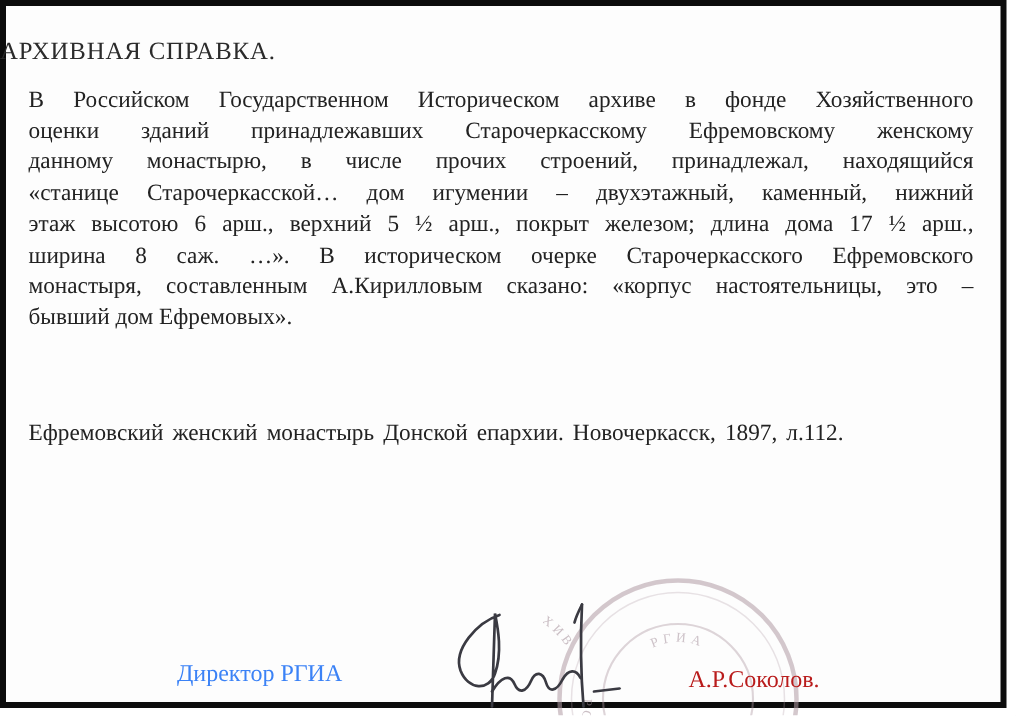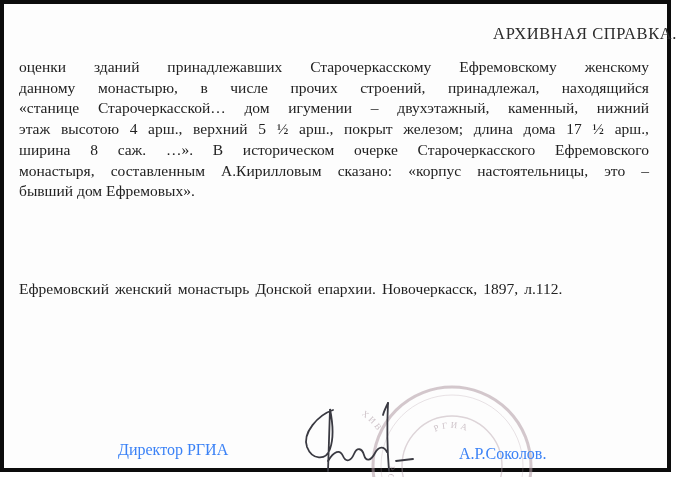--- a/index.html
+++ b/index.html
@@ -17,21 +17,21 @@
     left: 0; top: 0;
     width: 671px; height: 472px;
     border: 4px solid #0c0c0c;
     box-sizing: border-box;
     background: #fdfdfd;
   }
   .doc-title {
     position: absolute;
     left: 0; top: 24px;
     width: 677px;
-    text-align: right;
+    text-align: left;
     font-size: 16.5px;
     letter-spacing: 0.6px;
     color: #2b2b2b;
   }
   .body-text {
     position: absolute;
     left: 19px;
     width: 630px;
     font-size: 15.5px;
     line-height: 20.7px;
@@ -45,21 +45,21 @@
   .sig-role {
     position: absolute;
     left: 118px; top: 441px;
     font-size: 16px;
     color: #3b82f6;
   }
   .sig-name {
     position: absolute;
     left: 459px; top: 445px;
     font-size: 16px;
-    color: #3b82f6;
+    color: #b91c1c;
     z-index: 4;
   }
   .seal-svg {
     position: absolute;
     left: 362px; top: 376px;
     z-index: 1;
     filter: blur(0.5px);
   }
   .signature-svg {
     position: absolute;
@@ -70,24 +70,25 @@
 </head>
 <body>
 
 <div class="page">
 
   <div class="frame"></div>
 
   <div class="doc-title">АРХИВНАЯ СПРАВКА.</div>
 
   <div class="body-text para1">
+    <div class="jline">В Российском Государственном Историческом архиве в фонде Хозяйственного</div>
     <div class="jline">оценки зданий принадлежавших Старочеркасскому Ефремовскому женскому</div>
     <div class="jline">данному монастырю, в числе прочих строений, принадлежал, находящийся</div>
     <div class="jline">«станице Старочеркасской… дом игумении – двухэтажный, каменный, нижний</div>
-    <div class="jline">этаж высотою 4 арш., верхний 5 ½ арш., покрыт железом; длина дома 17 ½ арш.,</div>
+    <div class="jline">этаж высотою 6 арш., верхний 5 ½ арш., покрыт железом; длина дома 17 ½ арш.,</div>
     <div class="jline">ширина 8 саж. …». В историческом очерке Старочеркасского Ефремовского</div>
     <div class="jline">монастыря, составленным А.Кирилловым сказано: «корпус настоятельницы, это –</div>
     <div class="lline">бывший дом Ефремовых».</div>
   </div>
 
   <div class="body-text para2">
     <div class="lline wide">Ефремовский женский монастырь Донской епархии. Новочеркасск, 1897, л.112.</div>
   </div>
 
   <svg class="seal-svg" width="180" height="180" viewBox="0 0 180 180">

